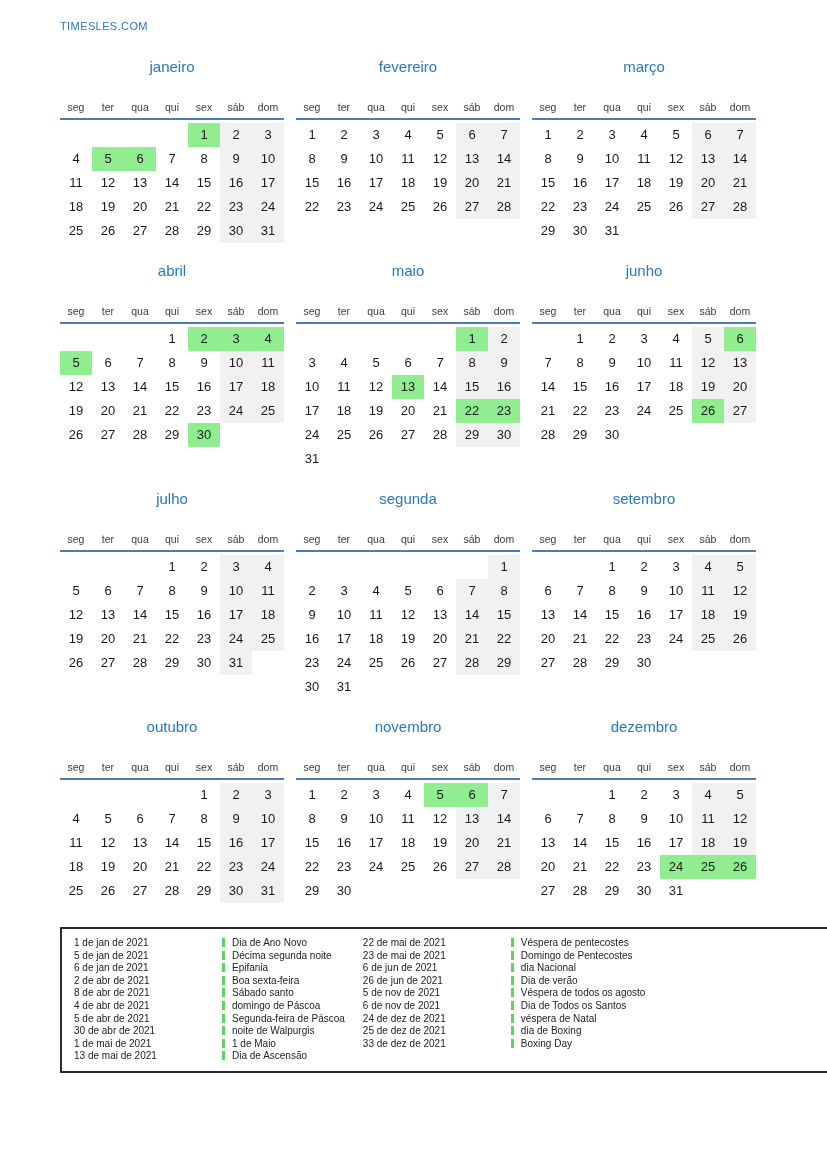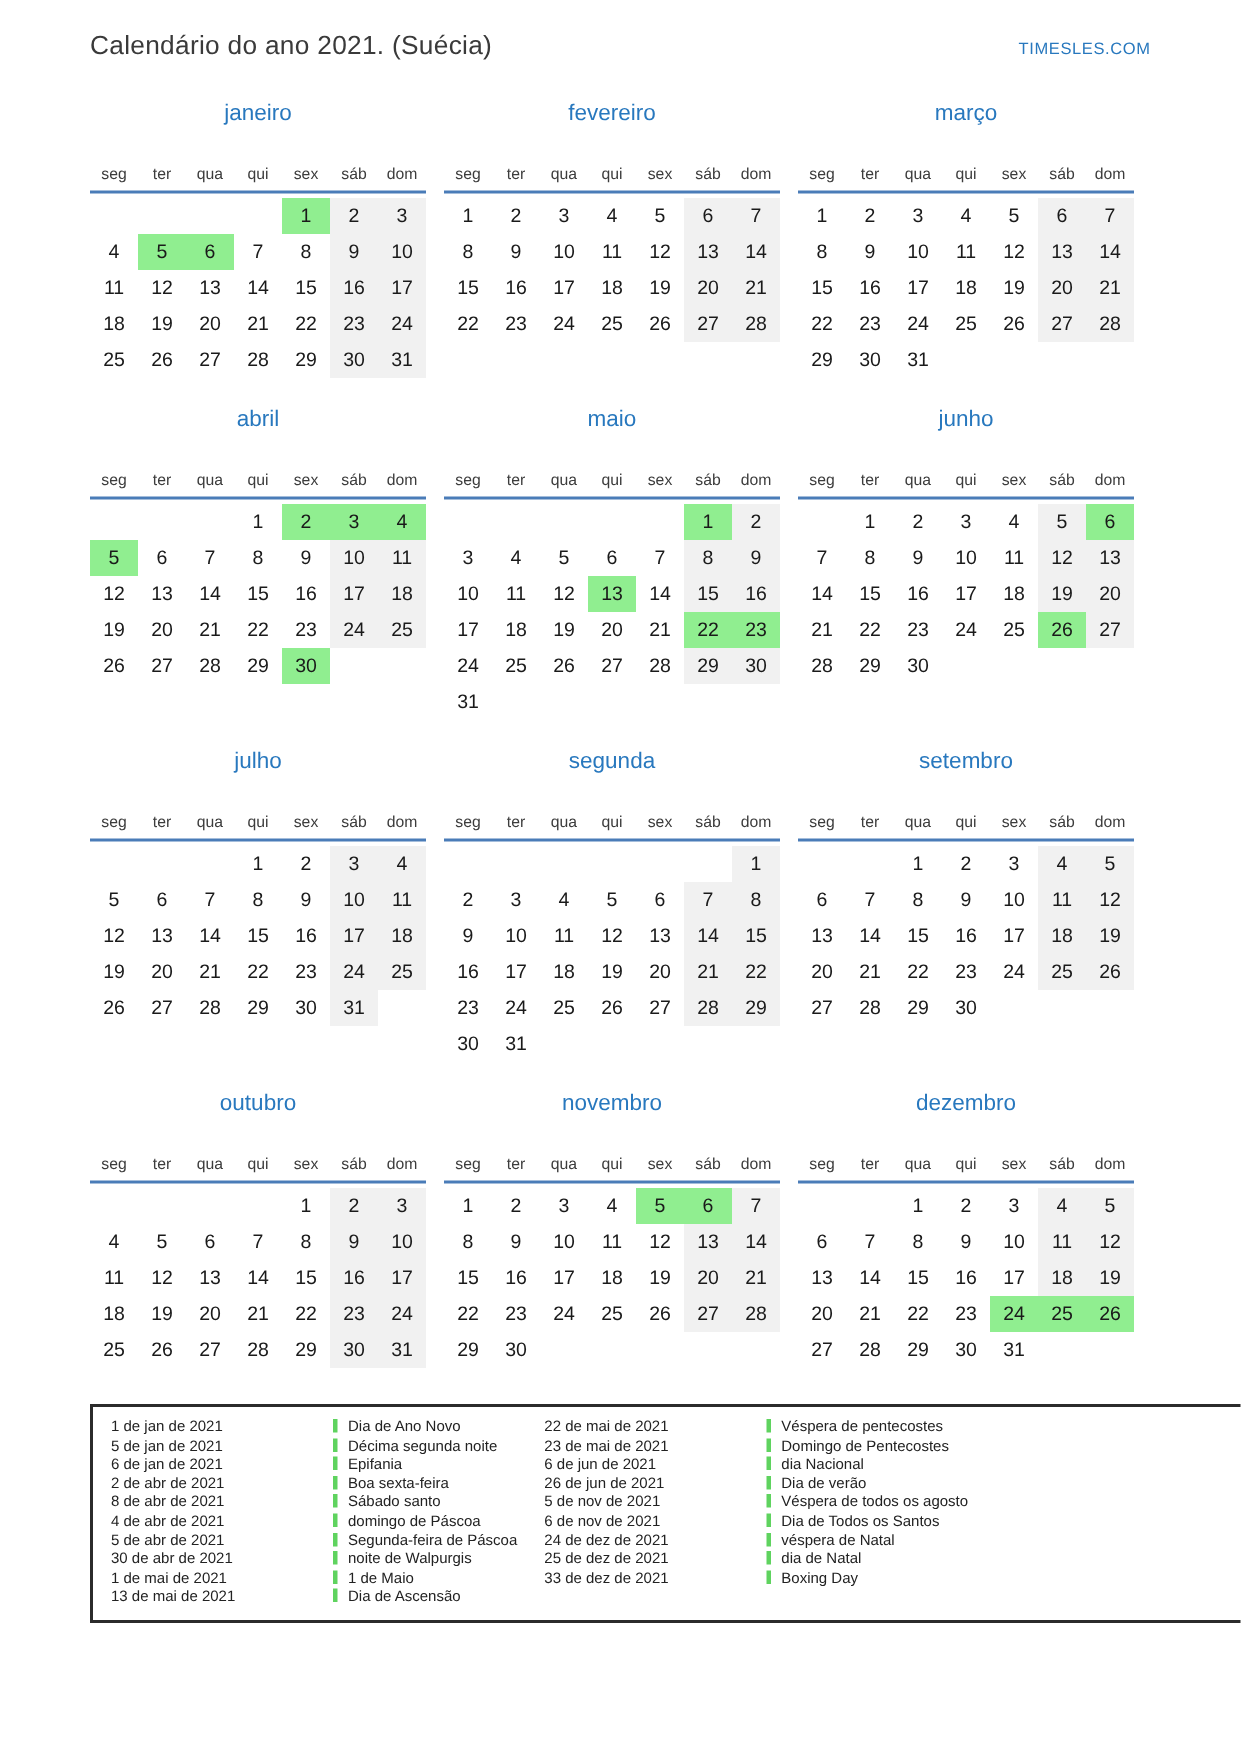--- a/index.html
+++ b/index.html
@@ -85,21 +85,20 @@
     display:inline-block;width:3px;height:9px;
     background:var(--marker-green);
     margin-right:7px;vertical-align:-1px;
   }
 </style>
 </head>
 <body>
 
 <div class="page">
   <div class="header">
-    <h1 class="page-title">Calendário do ano 2021. (Suécia)</h1>
     <a class="site-link">TIMESLES.COM</a>
   </div>
 
   <div id="months-grid" class="months-grid">
       <div class="month">
         <div class="month-title">janeiro</div>
         <div class="month-grid">
           <div class="wd">seg</div>
           <div class="wd">ter</div>
           <div class="wd">qua</div>
@@ -682,18 +681,18 @@
         <div class="legend-name"><span class="legend-bar"></span><span>dia Nacional</span></div>
         <div class="legend-date">26 de jun de 2021</div>
         <div class="legend-name"><span class="legend-bar"></span><span>Dia de verão</span></div>
         <div class="legend-date">5 de nov de 2021</div>
         <div class="legend-name"><span class="legend-bar"></span><span>Véspera de todos os agosto</span></div>
         <div class="legend-date">6 de nov de 2021</div>
         <div class="legend-name"><span class="legend-bar"></span><span>Dia de Todos os Santos</span></div>
         <div class="legend-date">24 de dez de 2021</div>
         <div class="legend-name"><span class="legend-bar"></span><span>véspera de Natal</span></div>
         <div class="legend-date">25 de dez de 2021</div>
-        <div class="legend-name"><span class="legend-bar"></span><span>dia de Natal</span></div>
+        <div class="legend-name"><span class="legend-bar"></span><span>dia de Boxing</span></div>
         <div class="legend-date">33 de dez de 2021</div>
         <div class="legend-name"><span class="legend-bar"></span><span>Boxing Day</span></div>
       </div>
     </div>
 </div>
 
 </body></html>

